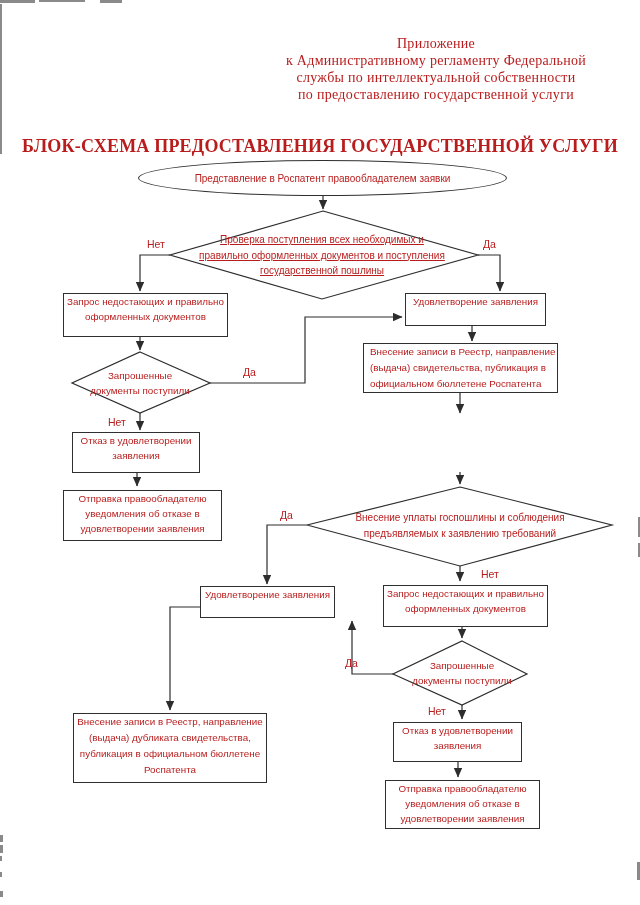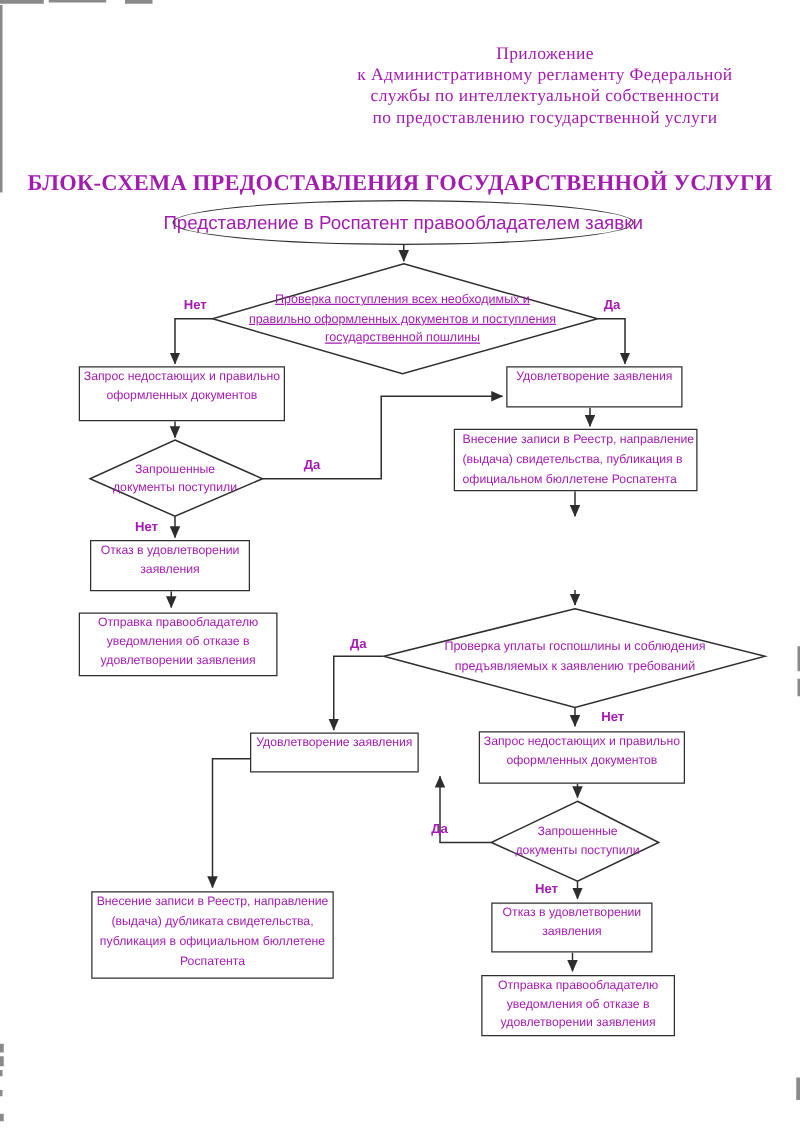--- a/index.html
+++ b/index.html
@@ -1,33 +1,33 @@
 <!DOCTYPE html>
 <html><head>
 <meta charset="utf-8">
 <style>
   html,body{margin:0;padding:0;background:#e8e8e8;}
   .page{position:relative;width:640px;height:905px;background:#ffffff;overflow:hidden;
-        font-family:"Liberation Sans",sans-serif;color:#a21caf;}
+        font-family:"Liberation Sans",sans-serif;color:#b91c1c;}
   .hdr{position:absolute;left:250px;top:35px;width:372px;text-align:center;
        font-family:"Liberation Serif",serif;font-size:14px;line-height:17px;
        letter-spacing:0.3px;white-space:pre;}
   .doc-title{position:absolute;left:0;top:136px;width:640px;text-align:center;
        font-family:"Liberation Serif",serif;font-weight:bold;font-size:18px;
        letter-spacing:0.2px;white-space:pre;}
   svg.flow{position:absolute;left:0;top:0;}
   .box{position:absolute;border:1px solid #2f2f2f;background:#fff;box-sizing:border-box;
        display:flex;align-items:flex-start;justify-content:center;text-align:center;
        white-space:pre;font-size:9.8px;line-height:15px;}
   .box.leftalign{justify-content:flex-start;text-align:left;padding-left:6px;}
   .ell{position:absolute;border:1px solid #2f2f2f;background:#fff;border-radius:50%;box-sizing:border-box;
        display:flex;align-items:center;justify-content:center;text-align:center;
-       white-space:pre;font-size:15px;line-height:15px;}
+       white-space:pre;font-size:10px;line-height:15px;}
   .dtext{position:absolute;text-align:center;white-space:pre;font-size:10px;line-height:15.5px;}
-  .lbl{position:absolute;font-size:10.5px;font-weight:bold;}
+  .lbl{position:absolute;font-size:10.5px;}
   .art{position:absolute;background:#8a8a8a;}
 </style>
 </head>
 <body>
 
 <div class="page">
 
   <div class="art" style="left:0;top:0;width:35px;height:3px;"></div>
   <div class="art" style="left:39px;top:0;width:46px;height:2px;"></div>
   <div class="art" style="left:100px;top:0;width:22px;height:3px;"></div>
@@ -81,21 +81,21 @@
 
   <div class="ell" style="left:138px;top:160px;width:369px;height:36px;">
     <span>Представление в Роспатент правообладателем заявки</span>
   </div>
 
   <div class="dtext" style="left:182px;top:232px;width:280px;text-decoration:underline;">Проверка поступления всех необходимых и
 правильно оформленных документов и поступления
 государственной пошлины</div>
   <div class="dtext" style="left:84px;top:368px;width:112px;font-size:9.8px;line-height:15px;">Запрошенные
 документы поступили</div>
-  <div class="dtext" style="left:329px;top:510px;width:262px;">Проверка уплаты госпошлины и соблюдения
+  <div class="dtext" style="left:329px;top:510px;width:262px;">Внесение уплаты госпошлины и соблюдения
 предъявляемых к заявлению требований</div>
   <div class="dtext" style="left:404px;top:658px;width:116px;font-size:9.8px;line-height:15px;">Запрошенные
 документы поступили</div>
 
   <div class="box" style="left:63px;top:293px;width:165px;height:44px;">
     <span>Запрос недостающих и правильно
 оформленных документов</span>
   </div>
   <div class="box" style="left:405px;top:293px;width:141px;height:33px;">
     <span>Удовлетворение заявления</span>

